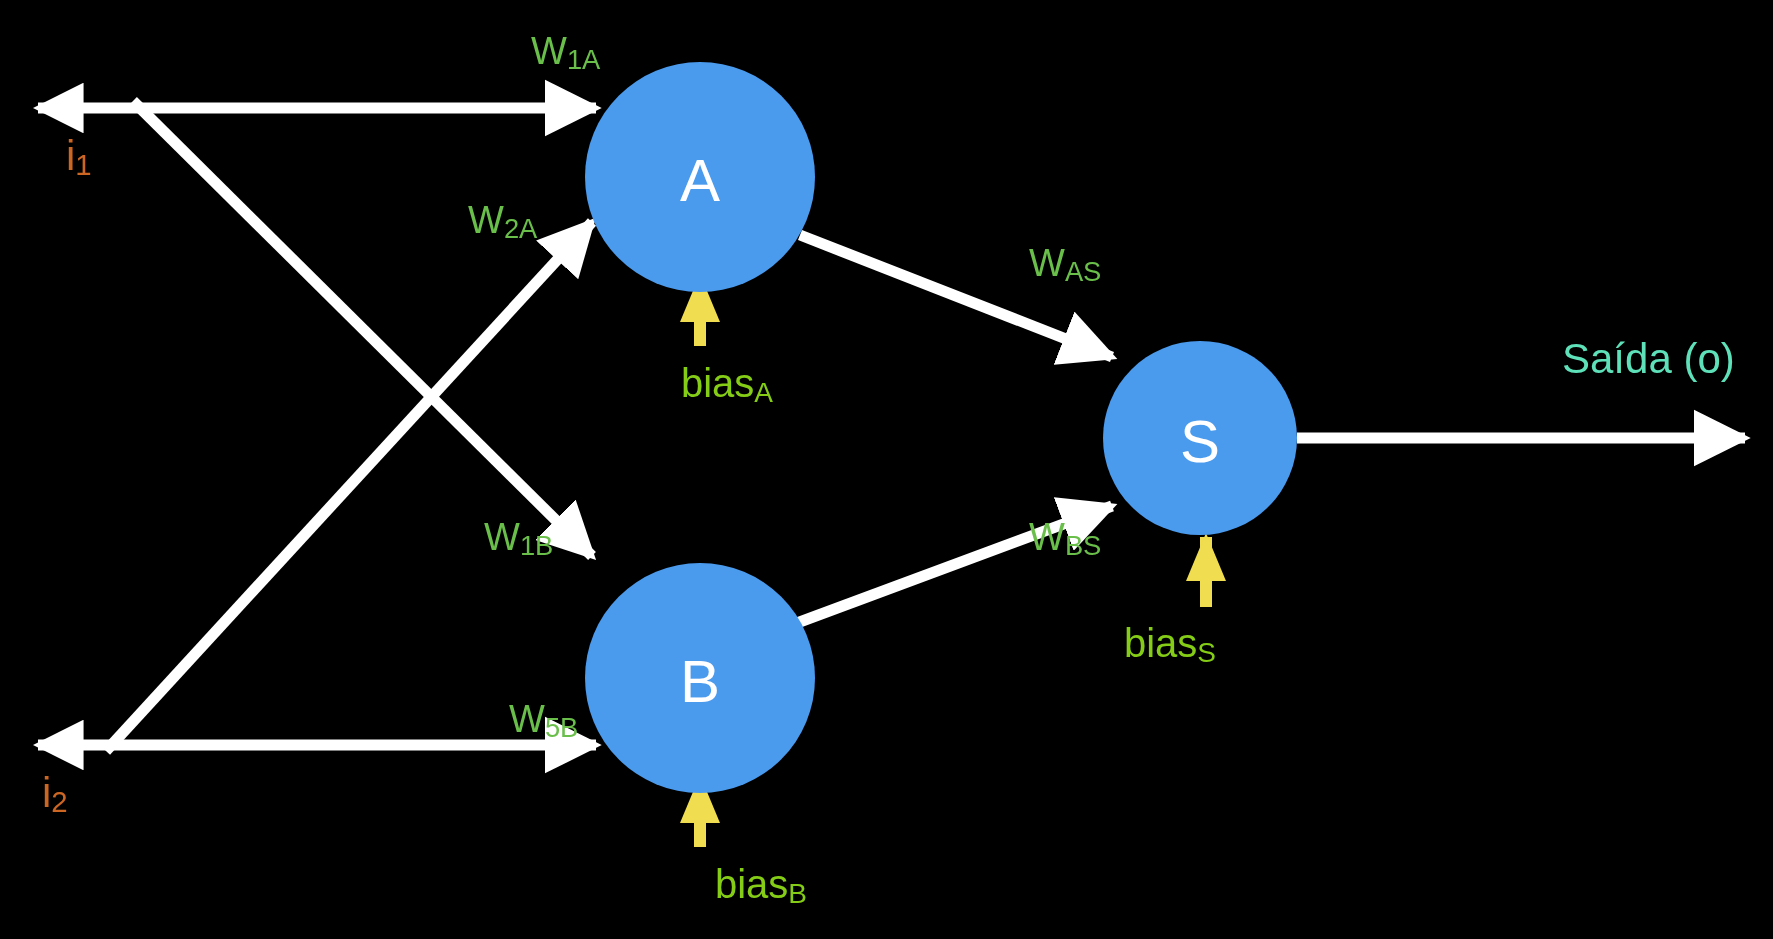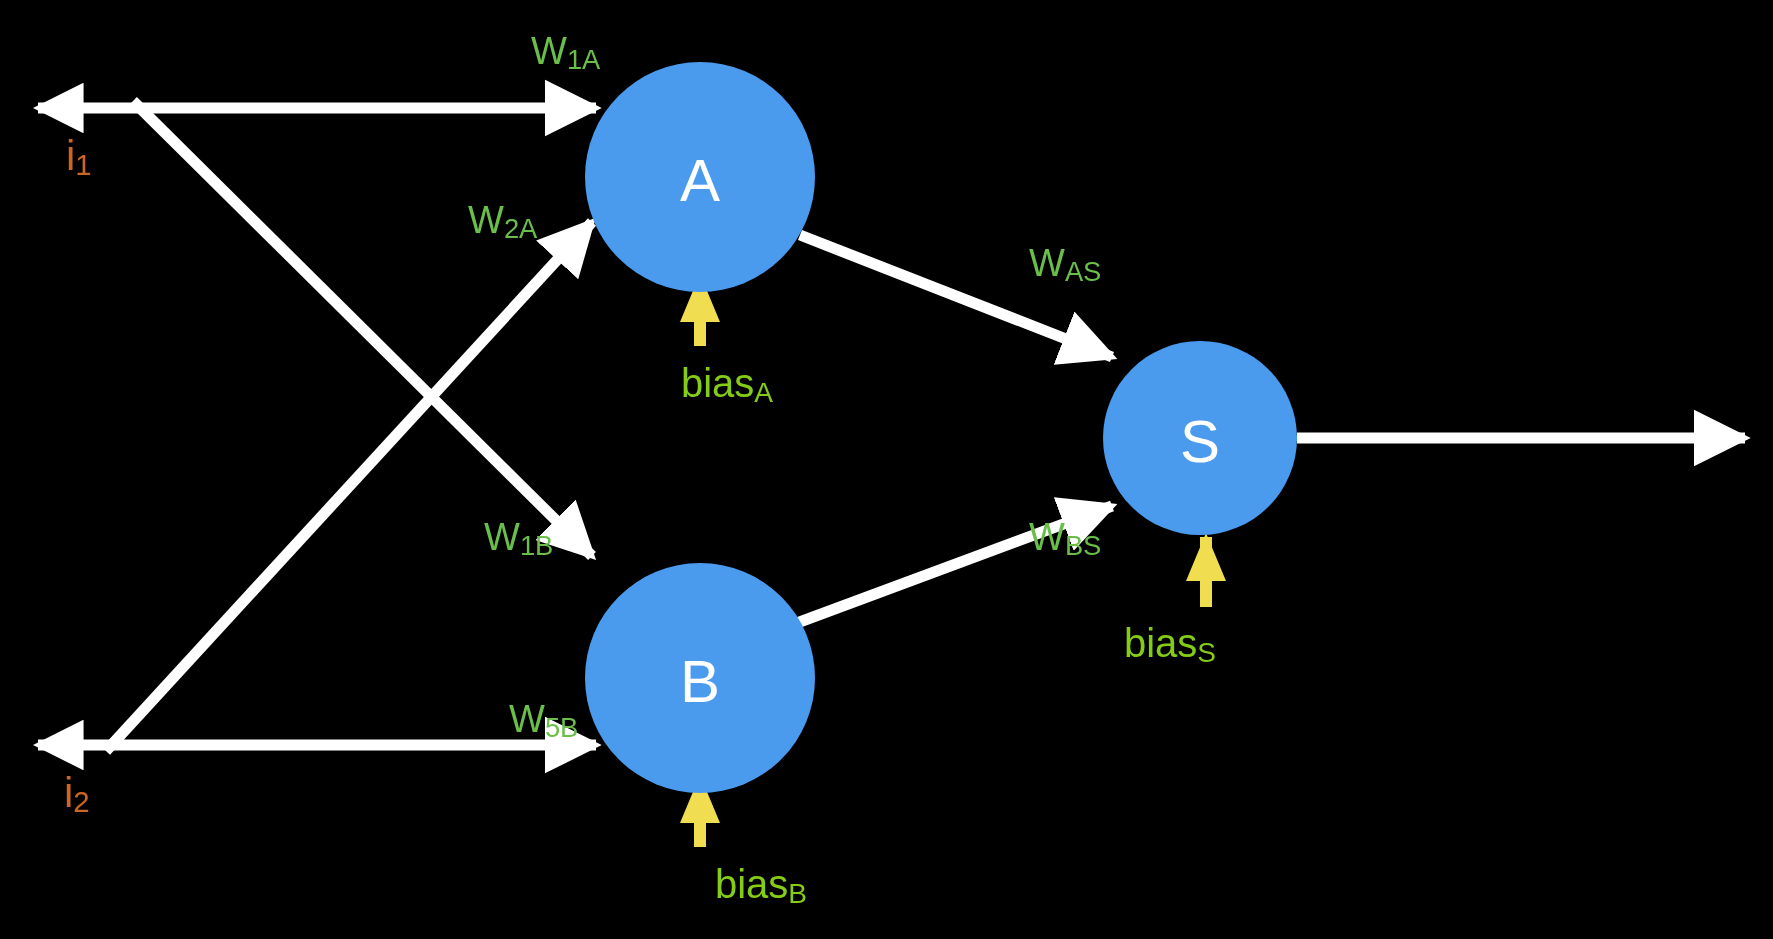--- a/index.html
+++ b/index.html
@@ -120,34 +120,35 @@
 
     <circle cx="700" cy="678" r="115" fill="#4a9aee"></circle>
     <text class="node-label" x="700" y="681">B</text>
 
     <circle cx="1200" cy="438" r="97" fill="#4a9aee"></circle>
     <text class="node-label" x="1200" y="441">S</text>
   </svg>
 
   <div class="input-label" style="left:66px; top:135px;"><span>i</span><sub>1</sub></div>
 
-  <div class="input-label" style="left:64px; top:772px;"><span>i</span><sub>2</sub></div>
+  <div class="input-label" style="left:42px; top:772px;"><span>i</span><sub>2</sub></div>
 
   <div class="weight-label" style="left:491px; top:32px;margin-left:40px;"><span>W</span><sub>1A</sub></div>
 
   <div class="weight-label" style="left:468px; top:193px;margin-top:8px;"><span>W</span><sub>2A</sub></div>
 
   <div class="weight-label" style="left:474px; top:518px;margin-left:10px;"><span>W</span><sub>1B</sub></div>
 
   <div class="weight-label" style="left:509px; top:700px;"><span>W</span><sub>5B</sub></div>
 
   <div class="weight-label" style="left:1029px; top:244px;"><span>W</span><sub>AS</sub></div>
 
   <div class="weight-label" style="left:1029px; top:518px;text-align:center;"><span>W</span><sub>BS</sub></div>
 
   <div class="bias-label" style="left:727px; top:363px;"><span>bias</span><sub>A</sub></div>
 
   <div class="bias-label" style="left:761px; top:864px;"><span>bias</span><sub>B</sub></div>
 
   <div class="bias-label" style="left:1170px; top:623px;"><span>bias</span><sub>S</sub></div>
 
+  <div class="output-label" style="left:1562px; top:338px;">Saída (o)</div>
 
 </div>
 
 </body></html>

